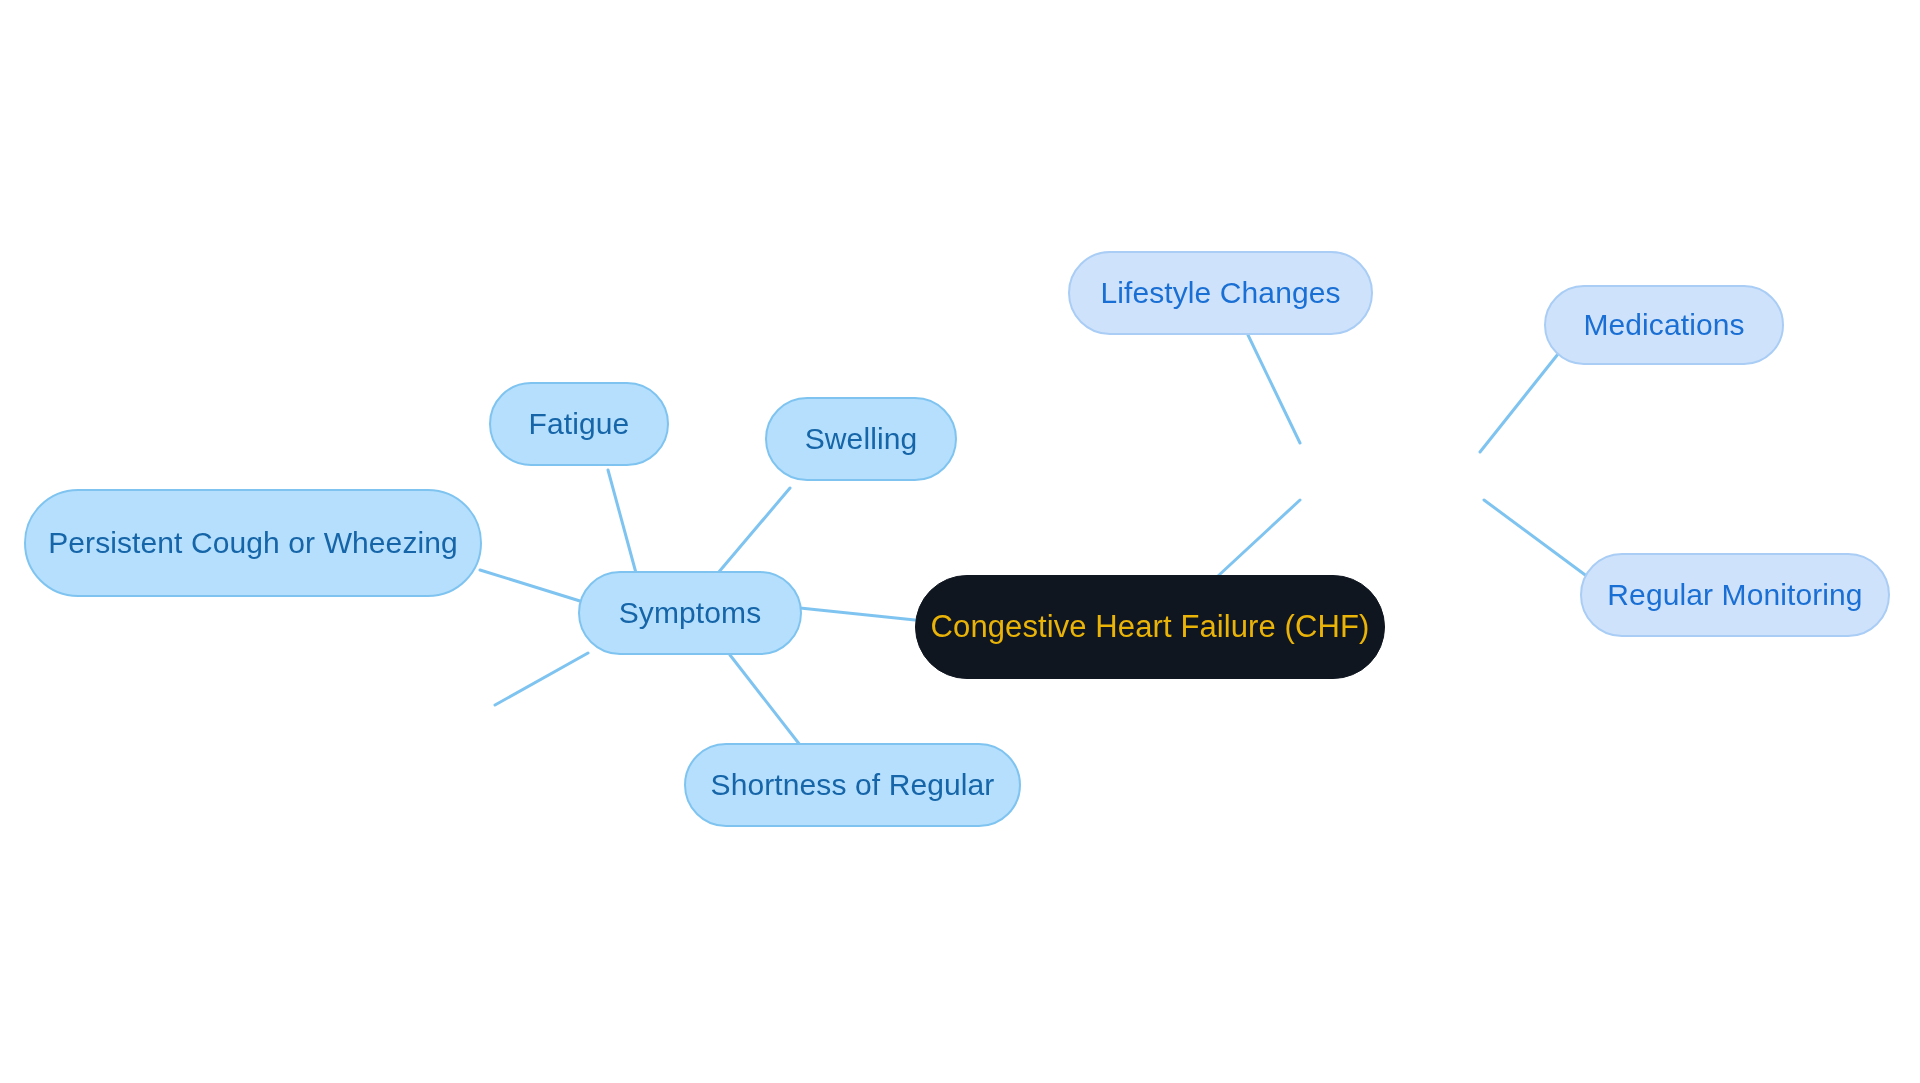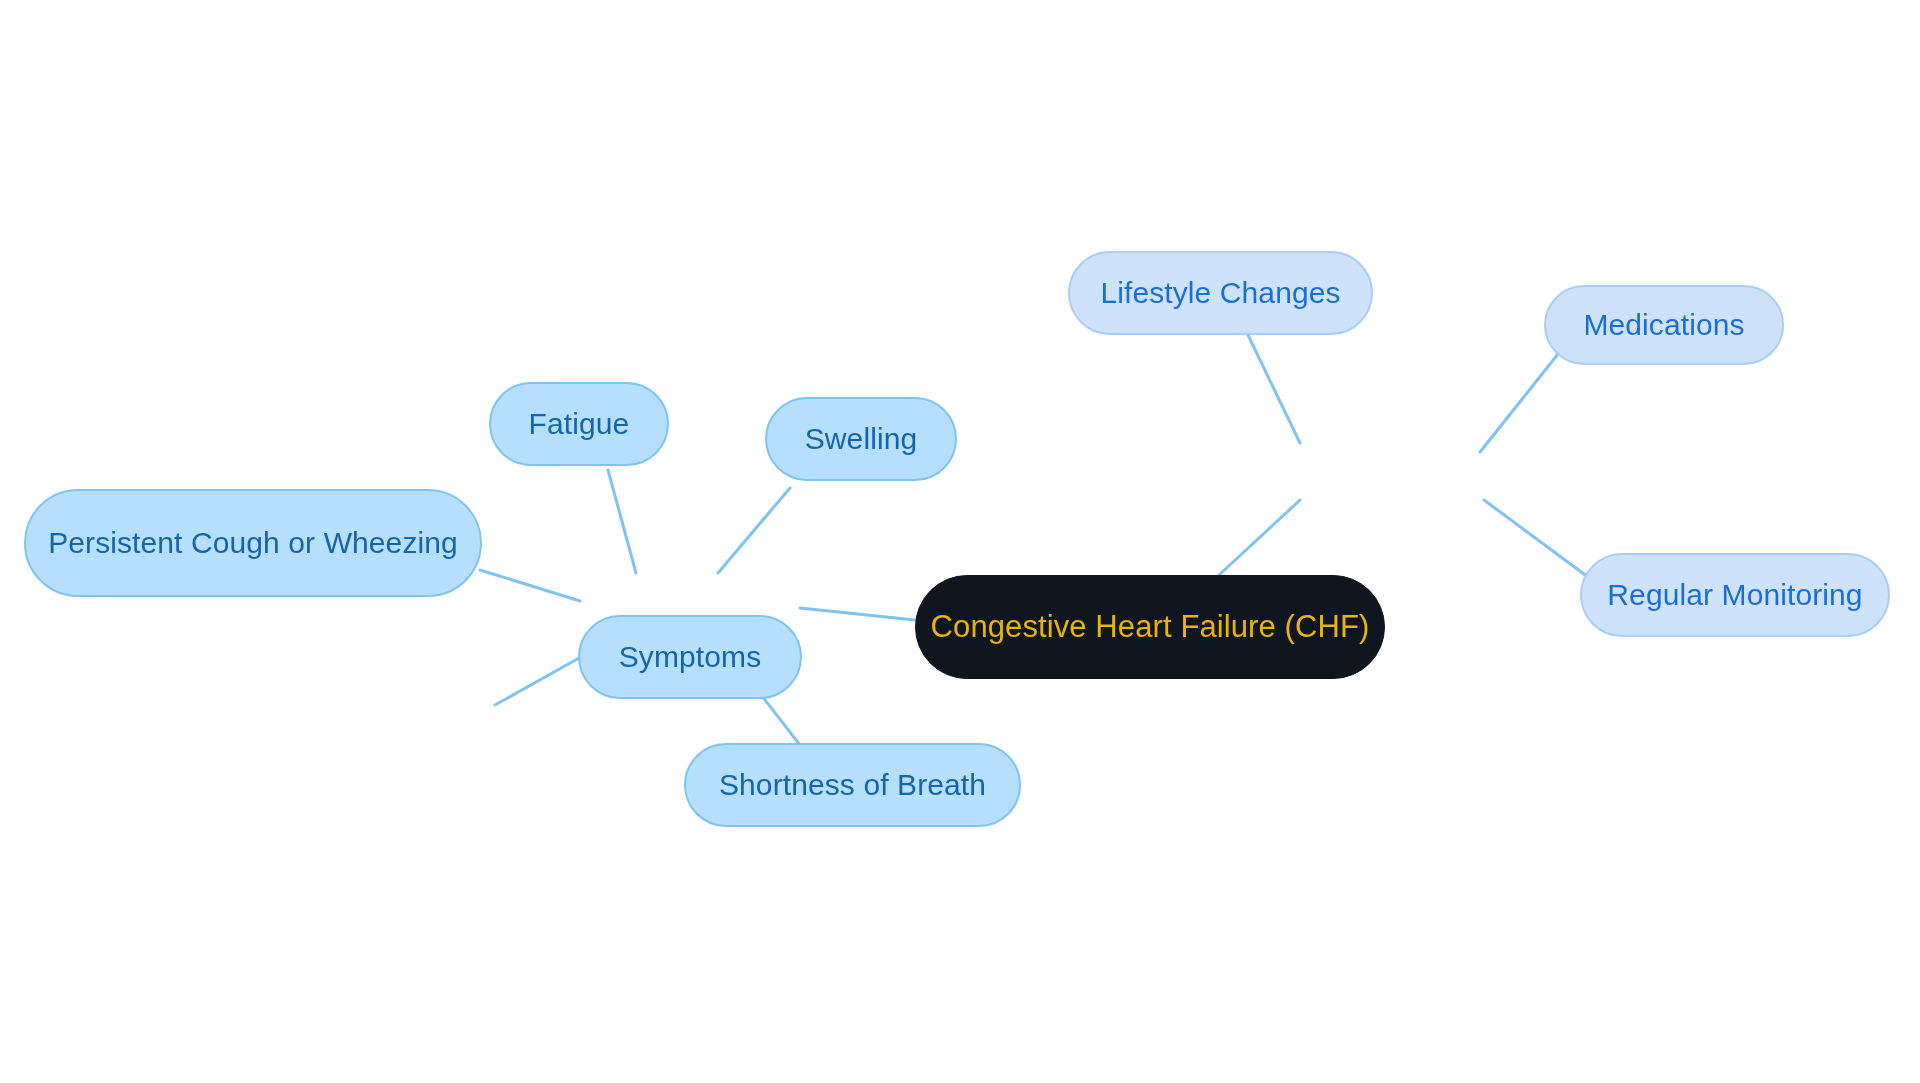--- a/index.html
+++ b/index.html
@@ -87,40 +87,40 @@
       <line x1="1480" y1="452" x2="1562" y2="349"></line>
 
       <line x1="1484" y1="500" x2="1592" y2="580"></line>
     </g>
   </svg>
 
   <div class="node node-root" style="left:915px; top:575px; width:470px; height:104px;">
     <span>Congestive Heart Failure (CHF)</span>
   </div>
 
-  <div class="node node-sym" style="left:578px; top:571px; width:224px; height:84px;margin-top:44px;">
+  <div class="node node-sym" style="left:578px; top:571px; width:224px; height:84px;">
     <span>Symptoms</span>
   </div>
 
 
   <div class="node node-sym" style="left:24px; top:489px; width:458px; height:108px;">
     <span>Persistent Cough or Wheezing</span>
   </div>
 
   <div class="node node-sym" style="left:489px; top:382px; width:180px; height:84px;">
     <span>Fatigue</span>
   </div>
 
   <div class="node node-sym" style="left:765px; top:397px; width:192px; height:84px;">
     <span>Swelling</span>
   </div>
 
 
   <div class="node node-sym" style="left:684px; top:743px; width:337px; height:84px;">
-    <span>Shortness of Breath</span>
+    <span>Shortness of Regular</span>
   </div>
 
   <div class="node node-mgmt" style="left:1068px; top:251px; width:305px; height:84px;">
     <span>Lifestyle Changes</span>
   </div>
 
   <div class="node node-mgmt" style="left:1544px; top:285px; width:240px; height:80px;">
     <span>Medications</span>
   </div>
 

